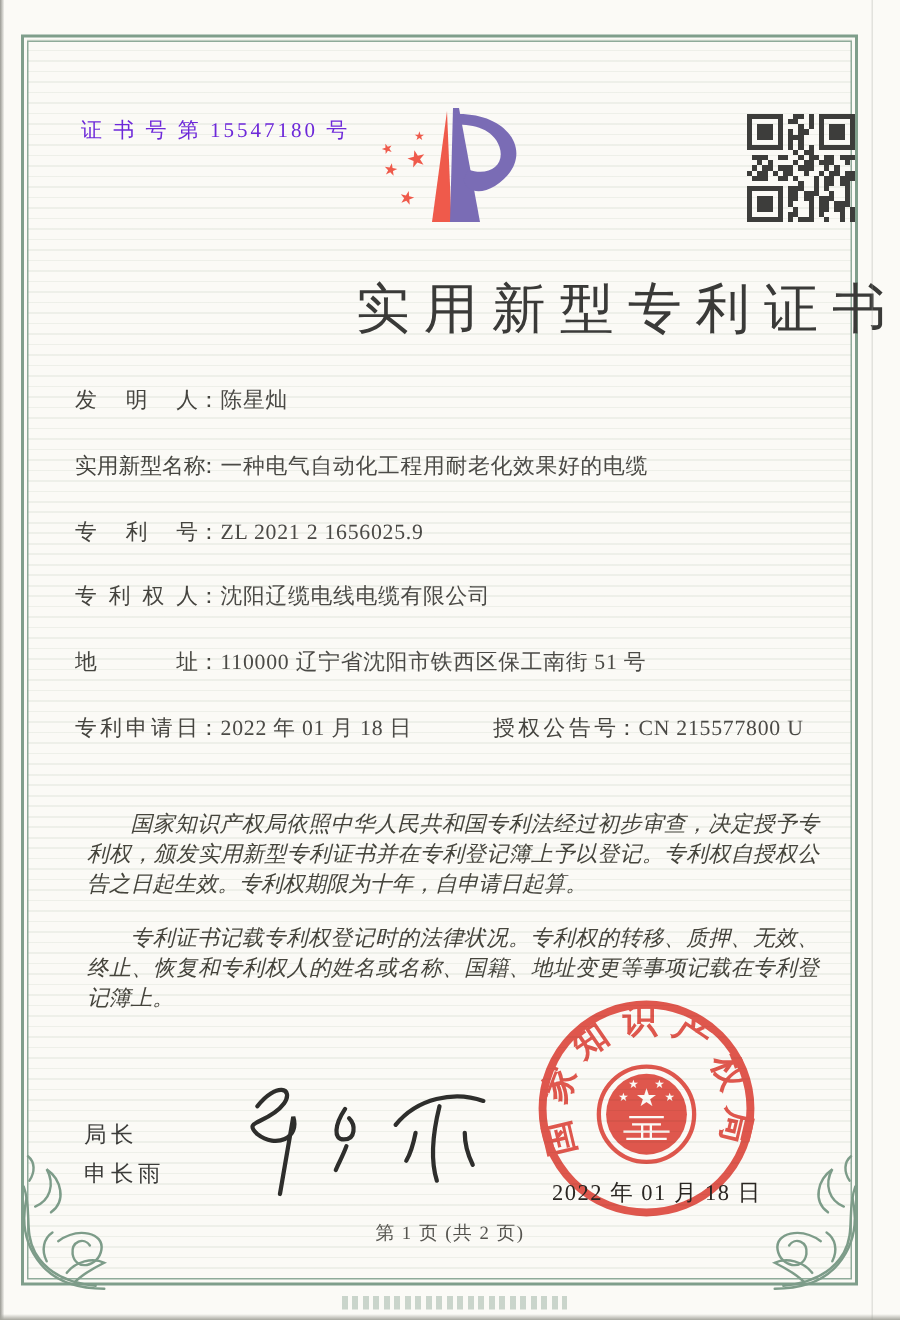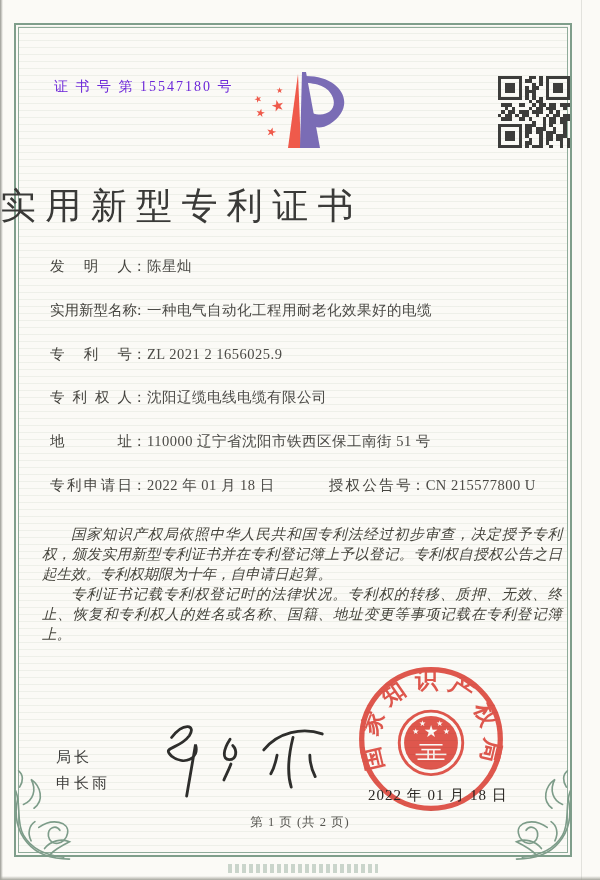--- a/index.html
+++ b/index.html
@@ -28,34 +28,34 @@
   .corner-flourish.left{left:10px;bottom:18px;}
   .corner-flourish.right{right:24px;bottom:18px;transform:scaleX(-1);}
   .corner-flourish svg{width:100%;height:100%;}
 
   .cert-no{position:absolute;left:54px;top:78px;font-size:14px;color:#6d28d9;
     letter-spacing:2px;}
   .logo{position:absolute;left:242px;top:66px;width:112px;height:86px;}
   .qr{position:absolute;left:498px;top:76px;width:72px;height:72px;}
   .qr svg{width:100%;height:100%;shape-rendering:crispEdges;}
 
-  .title{position:absolute;left:0;top:182px;width:100%;text-align:left;
+  .title{position:absolute;left:0;top:182px;width:100%;text-align:right;
     font-size:36px;letter-spacing:.26em;color:#3a3a38;font-weight:400;}
 
   .fields{position:absolute;left:50px;top:252px;width:510px;font-size:14.5px;color:#4b4a46;}
   .frow{height:38.8px;padding-top:5px;white-space:nowrap;}
   .flabel{display:inline-block;width:82px;text-align:justify;text-align-last:justify;
     vertical-align:top;color:#45443f;}
   .fcolon{display:inline-block;width:15px;color:#45443f;}
   .fvalue{letter-spacing:.5px;}
   .fpair2{display:inline-block;margin-left:54px;}
 
   .paras{position:absolute;left:42px;top:524px;width:520px;font-size:14.5px;
     line-height:20px;color:#45443c;font-style:italic;text-align:justify;}
-  .paras p{margin:0;text-indent:2em;}
+  .paras p{margin:16px;text-indent:2em;}
 
   .signer{position:absolute;left:56px;top:744px;
     font-family:"Liberation Sans","DejaVu Sans",sans-serif;
     font-size:15px;color:#3c3c3a;letter-spacing:3px;line-height:26px;}
   .signature{position:absolute;left:145px;top:718px;width:195px;height:92px;}
 
   .seal{position:absolute;left:354px;top:662px;width:154px;height:154px;
     mix-blend-mode:multiply;opacity:.88;}
   .seal-date{position:absolute;left:368px;top:786px;font-size:15px;color:#2a2622;
     letter-spacing:1px;z-index:5;}

